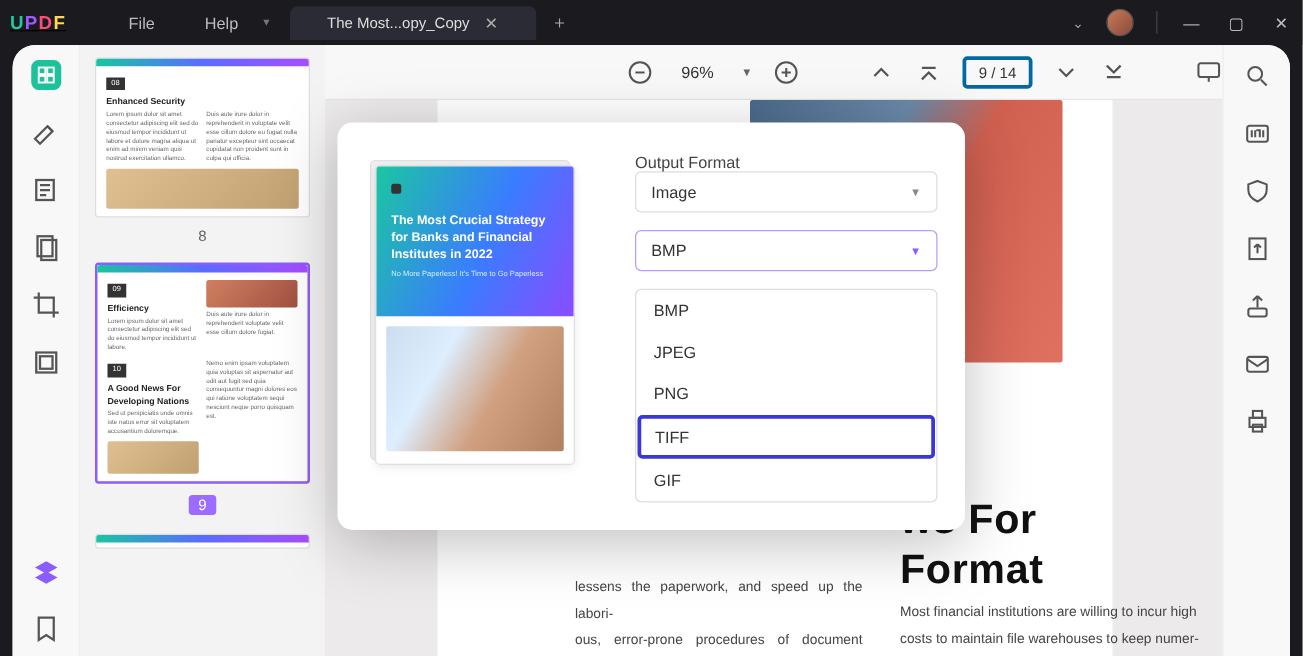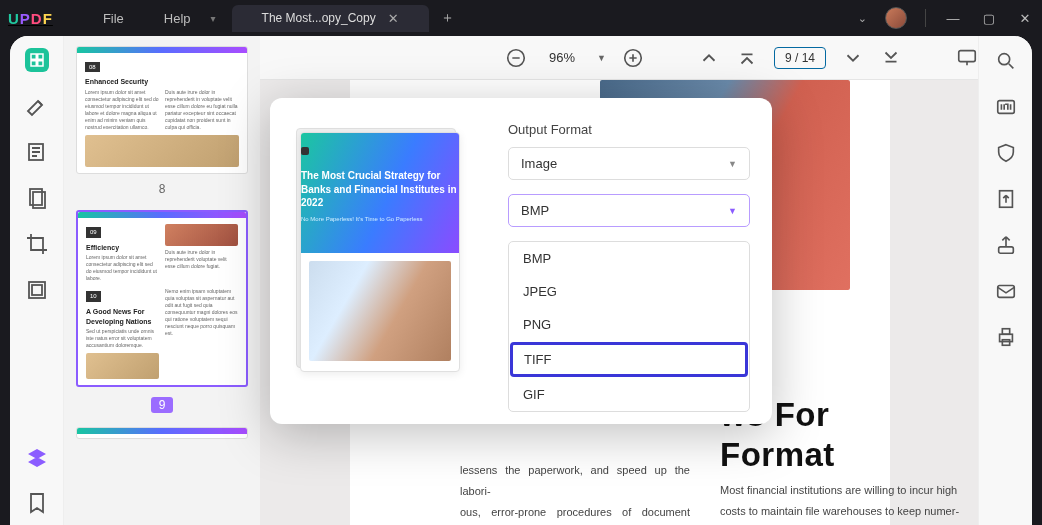--- a/index.html
+++ b/index.html
@@ -49,47 +49,47 @@
 .col2 { display:flex; gap:6px; }
 .col2 > div { flex:1; }
 .tiny-img { height:22px; background:linear-gradient(135deg,#d08060,#a05040); border-radius:2px; }
 
 
 .doc-area { flex:1; display:flex; flex-direction:column; background:#eceaea; }
 .toolbar { height:44px; background:#f8f8f8; display:flex; align-items:center; justify-content:flex-end; gap:16px; border-bottom:1px solid #e5e5e5; }
 .tool-ic { width:22px; height:22px; color:#555; display:flex; align-items:center; justify-content:center; cursor:pointer; }
 .zoom-txt { font-size:13px; color:#333; padding:0 6px; }
 .zoom-caret { font-size:9px; color:#666; }
-.page-box { border:1px solid #0369a1; border-radius:4px; padding:3px 10px; font-size:12px; color:#333; }
+.page-box { border:3px solid #0369a1; border-radius:4px; padding:3px 10px; font-size:12px; color:#333; }
 .tool-gap { width:22px; }
 
 .doc-canvas { flex:1; position:relative; overflow:hidden; }
 .page-bg { position:absolute; left:90px; top:0; width:540px; height:100%; background:#fff; }
 .page-photo { position:absolute; right:40px; top:0; width:250px; height:210px; background:linear-gradient(120deg,#4a6a8a 0%,#6a8aaa 35%,#d06050 55%,#e07060 100%); border-radius:2px; }
 .page-text { position:absolute; left:110px; top:380px; width:230px; font-size:11px; color:#444; line-height:1.9; text-align:justify; }
 .page-text2 { position:absolute; left:370px; top:300px; width:250px; font-size:11px; color:#444; line-height:1.9; text-align:justify; }
 .page-heading { position:absolute; left:370px; top:315px; font-size:33px; font-weight:800; color:#111; line-height:1.2; letter-spacing:0.5px; }
 
 
 .right-rail { width:54px; background:#f8f8f8; display:flex; flex-direction:column; align-items:center; padding-top:14px; gap:24px; border-left:1px solid #eee; }
 .rr-ic { width:22px; height:22px; color:#555; }
 
 
 .modal { position:absolute; left:270px; top:98px; width:502px; height:326px; background:#fff; border-radius:12px; box-shadow:0 10px 50px rgba(0,0,0,0.25); display:flex; padding:24px 22px 24px 30px; }
 .modal-preview-wrap { width:180px; position:relative; margin-top:10px;}
 .stack-behind { position:absolute; left:-4px; top:-4px; width:160px; height:240px; background:#f0f0f0; border:1px solid #e0e0e0; border-radius:4px; }
 .modal-preview { position:relative; width:160px; height:240px; background:#fff; border:1px solid #e0e0e0; border-radius:4px; overflow:hidden; box-shadow:0 2px 8px rgba(0,0,0,0.08); }
-.pv-top { height:120px; background:linear-gradient(115deg,#1bc6a1 0%,#3a7cff 55%,#8a4cff 100%); padding:14px 0; }
+.pv-top { height:120px; background:linear-gradient(115deg,#1bc6a1 0%,#3a7cff 55%,#8a4cff 100%); padding:14px 12px; }
 .pv-dot { display:inline-block; width:8px; height:8px; background:#333; border-radius:2px; margin-bottom:10px;}
 .pv-title { color:#fff; font-size:10px; font-weight:700; line-height:1.35; }
 .pv-sub { color:#cfeeff; font-size:6px; margin-top:6px; }
 .pv-photo { height:100px; margin:8px; background:linear-gradient(120deg,#cde 0%,#def 30%,#d0a080 60%,#b08060 100%); border-radius:2px; position:relative; }
 
 .modal-right { flex:1; padding-left:28px; }
-.field-label { font-size:13px; color:#444; margin-bottom:10px; }
+.field-label { font-size:13px; color:#444; }
 .select-box { width:100%; border:1px solid #ddd; border-radius:5px; padding:8px 12px; font-size:13px; color:#333; background:#fff; display:flex; justify-content:space-between; align-items:center; margin-bottom:14px; cursor:pointer; }
 .select-box-active { border:1px solid #b89cff; }
 .sel-caret { font-size:9px; color:#888; }
 .sel-caret-purple { color:#8b5cff; }
 .dropdown { border:1px solid #ddd; border-radius:5px; background:#fff; overflow:hidden; }
 .dd-item { padding:9px 14px; font-size:13px; color:#333; cursor:pointer; }
 .dd-item-hl { border:3px solid #3a36d8; border-radius:4px; margin:1px; padding:7px 11px; }
 
 svg { width:100%; height:100%; }
 </style>

